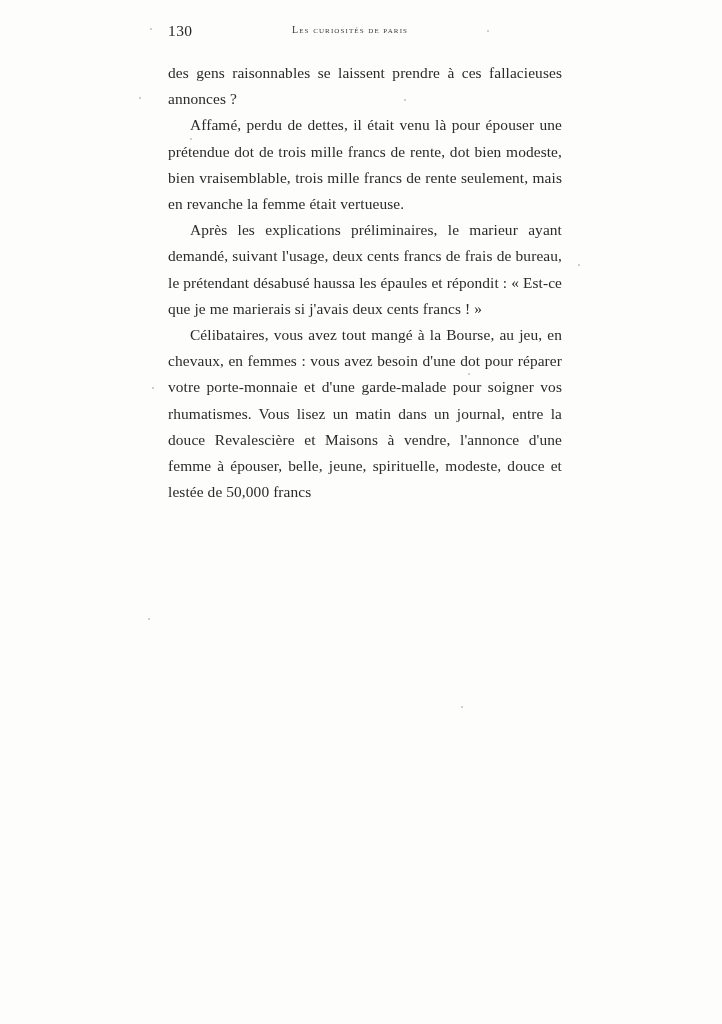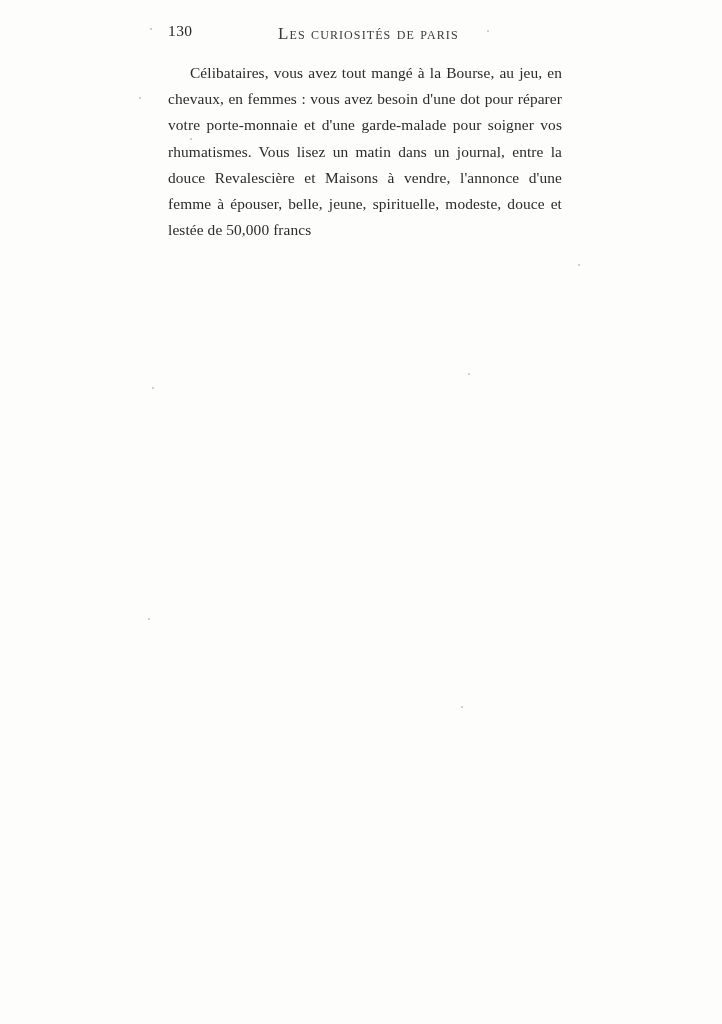--- a/index.html
+++ b/index.html
@@ -35,23 +35,23 @@
   .folio {
     position: absolute;
     left: 0;
     top: 0;
     font-size: 15.5px;
     letter-spacing: 0.4px;
     color: #262626;
   }
   .head-title {
     position: absolute;
-    left: 110px;
+    left: 124px;
     top: 2px;
-    font-size: 17px;
+    font-size: 10px;
     letter-spacing: 1.1px;
     color: #3a3a3a;
     font-variant: small-caps;
     text-transform: lowercase;
   }
   .head-title::first-letter { text-transform: uppercase; }
 
   
   .textblock {
     position: absolute;
@@ -88,20 +88,23 @@
 <body>
 
 <div class="page">
 
   <div class="running-head">
     <span class="folio">130</span>
     <span class="head-title">LES CURIOSITÉS DE PARIS</span>
   </div>
 
   <div class="textblock">
+    <p class="noindent">des gens raisonnables se laissent prendre à ces fallacieuses annonces ?</p>
+    <p class="indent">Affamé, perdu de dettes, il était venu là pour épouser une prétendue dot de trois mille francs de rente, dot bien modeste, bien vraisemblable, trois mille francs de rente seulement, mais en revanche la femme était vertueuse.</p>
+    <p class="indent">Après les explications préliminaires, le marieur ayant demandé, suivant l'usage, deux cents francs de frais de bureau, le prétendant désabusé haussa les épaules et répondit : « Est-ce que je me marierais si j'avais deux cents francs ! »</p>
     <p class="indent">
       <span>Célibataires, vous avez tout mangé à la Bourse, au jeu, en chevaux, en femmes : vous avez besoin d'une dot pour réparer votre porte-monnaie et d'une garde-malade pour soigner vos rhumatismes. Vous lisez un matin dans un journal, entre la douce </span><span class="it">Revalescière</span><span> et </span><span class="it">Maisons à vendre,</span><span> l'annonce d'une femme à épouser, belle, jeune, spirituelle, modeste, douce et lestée de 50,000 francs</span>
     </p>
   </div>
 
   <span class="speck" style="left:150px;top:28px;width:2px;height:2px;"></span>
   <span class="speck" style="left:487px;top:30px;width:2px;height:2px;"></span>
   <span class="speck" style="left:139px;top:97px;width:2px;height:2px;"></span>
   <span class="speck" style="left:404px;top:99px;width:2px;height:2px;"></span>
   <span class="speck" style="left:190px;top:138px;width:2px;height:2px;"></span>

